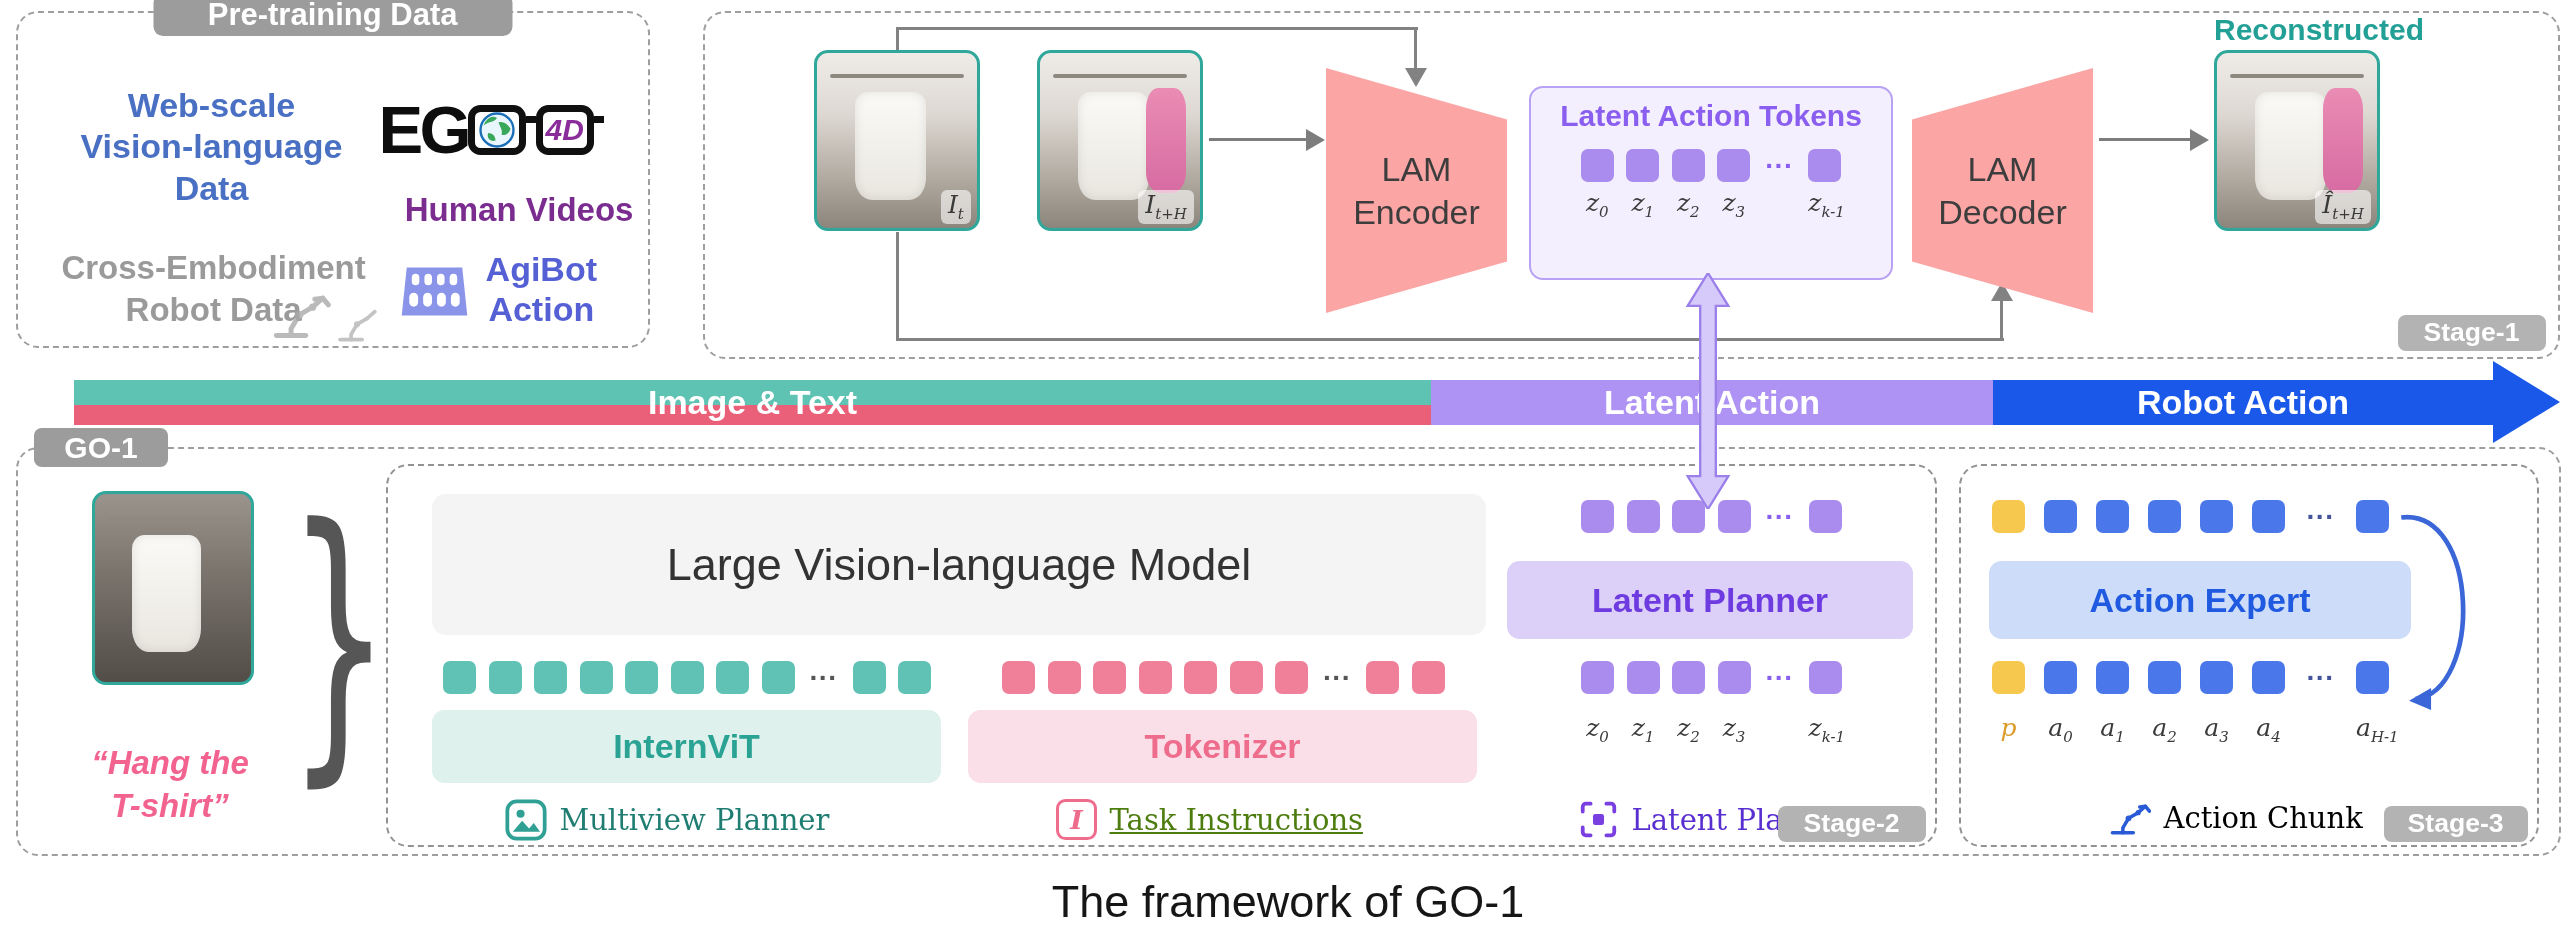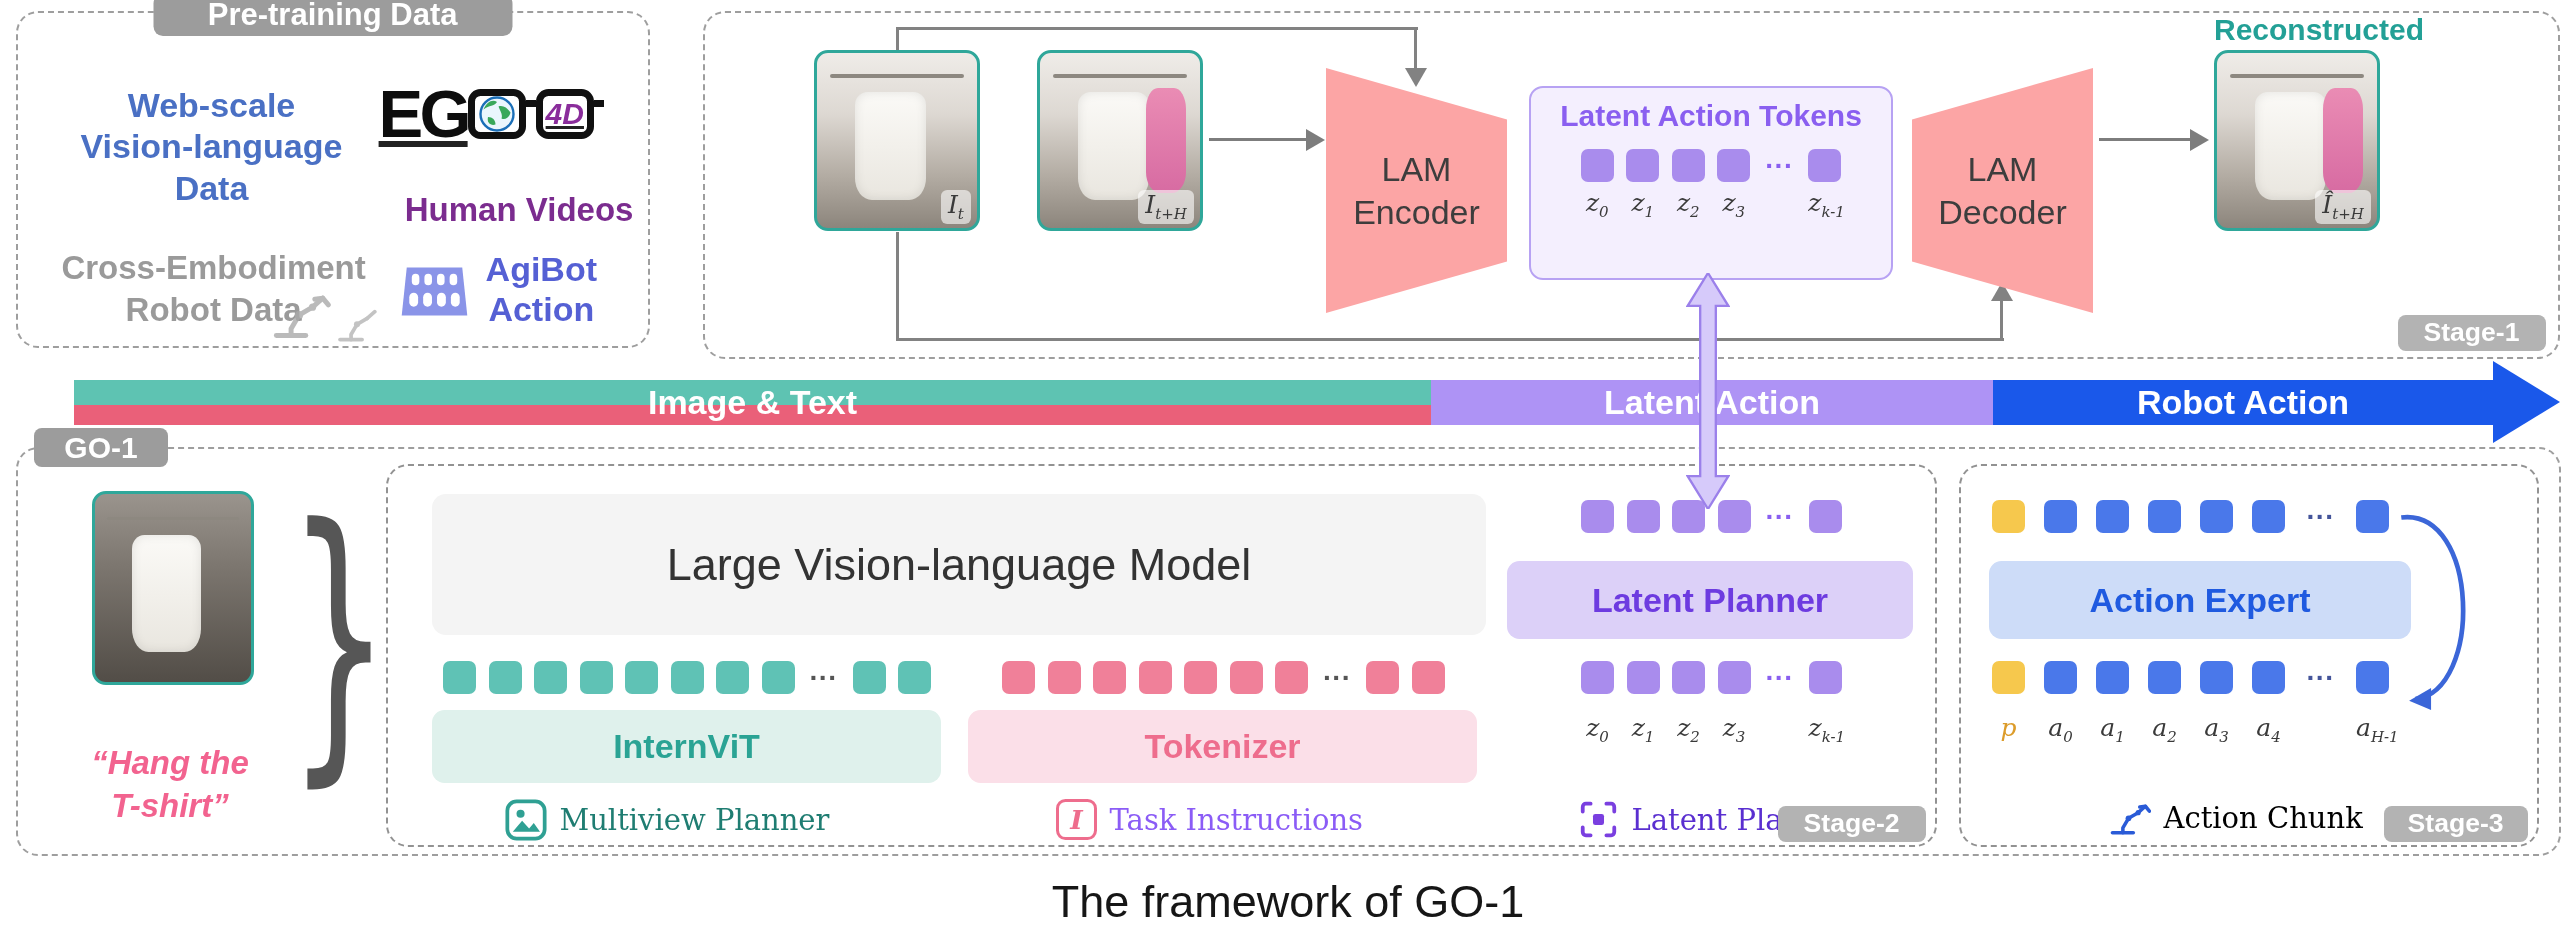--- a/index.html
+++ b/index.html
@@ -52,21 +52,21 @@
   .ah-up    { position:absolute; width:0; height:0; border-left:11px solid transparent;
               border-right:11px solid transparent; border-bottom:19px solid #828282; }
   .cline { position:absolute; background:#828282; }
 
   
   #pretrain { left:15.6px; top:11px; width:634px; height:337px; }
   #pretrain-badge { left:50%; transform:translateX(-50%); top:-19px; width:359px; height:42px;
                     font-size:31px; background:#9c9c9c; border-radius:9.4px; }
   #web-scale { position:absolute; left:23.4px; top:72px; width:341px; text-align:center;
                font-size:34px; font-weight:700; color:#4a70c4; line-height:1.22; }
-  #ego-logo { position:absolute; left:361px; top:67px; display:flex; align-items:center;text-decoration:underline; }
+  #ego-logo { position:absolute; left:361px; top:83px; display:flex; align-items:center; }
   .ego-eg { font-size:67px; font-weight:800; color:#0d0d0d; letter-spacing:-3.9px; line-height:67px; }
   .lens { width:58px; height:50px; border:7px solid #101010; border-radius:12.5px; background:#fff;
           display:flex; align-items:center; justify-content:center; flex:0 0 auto; }
   .bridge, .temple { width:10.2px; height:7px; background:#101010; margin-top:-20.3px; flex:0 0 auto; }
   .fourd { font-style:italic; font-weight:800; font-size:30px; color:#8a2d9b; }
   #human-videos { position:absolute; left:361px; top:178px; width:281px; text-align:center;
                   font-size:33px; font-weight:700; color:#7b2c8f; }
   #cross-emb { position:absolute; left:12.5px; top:234px; width:367px; text-align:center;
                font-size:33px; font-weight:600; color:#9a9a9a; line-height:1.28; }
   .gray-robot { position:absolute; opacity:.8; }
@@ -136,21 +136,21 @@
          font-size:45px; font-weight:500; color:#333; }
   #teal-row { left:55px; top:195px; }
   #pink-row { left:614px; top:195px; }
   .subpanel { position:absolute; border-radius:12.5px; display:flex; align-items:center;
               justify-content:center; font-size:34px; font-weight:700; }
   #internvit { left:44px; top:244px; width:509px; height:73px; background:#dff1ec; color:#2aa394; }
   #tokenizer { left:580px; top:244px; width:509px; height:73px; background:#fbdfe8; color:#ee6d8d; }
   .legend { position:absolute; display:flex; align-items:center; gap:12.5px; }
   .legend-label { font-family:"DejaVu Serif",serif; font-size:29px; }
   #multiview { left:117px; top:333px; } #multiview .legend-label { color:#1f7d72; }
-  #task { left:668px; top:333px; } #task .legend-label { color:#8b5cf6; }
+  #task { left:668px; top:333px; } #task .legend-label { color:#4d7c0f;text-decoration:underline; }
   .iconbox { width:41px; height:41px; border:3.1px solid #ee6d8d; border-radius:9.4px;
              display:flex; align-items:center; justify-content:center; flex:0 0 auto; }
   .iconbox .glyph { font-family:"DejaVu Serif",serif; font-style:italic; font-weight:700;
                     font-size:26.6px; color:#ee6d8d; }
   #p-row-top { left:1193px; top:34px; }
   #p-row-bot { left:1193px; top:195px; }
   #planner { left:1119px; top:95px; width:406px; height:78px; background:#dcd0f8; color:#6d3be0; }
   #z-row2 { position:absolute; left:1193px; top:247px; display:flex; gap:12.5px; }
   #planning { left:1190px; top:333px; } #planning .legend-label { color:#5a2fd0; }
   #stage2-badge { right:9.4px; bottom:3.1px; width:148px; height:36px; font-size:26.6px; }

